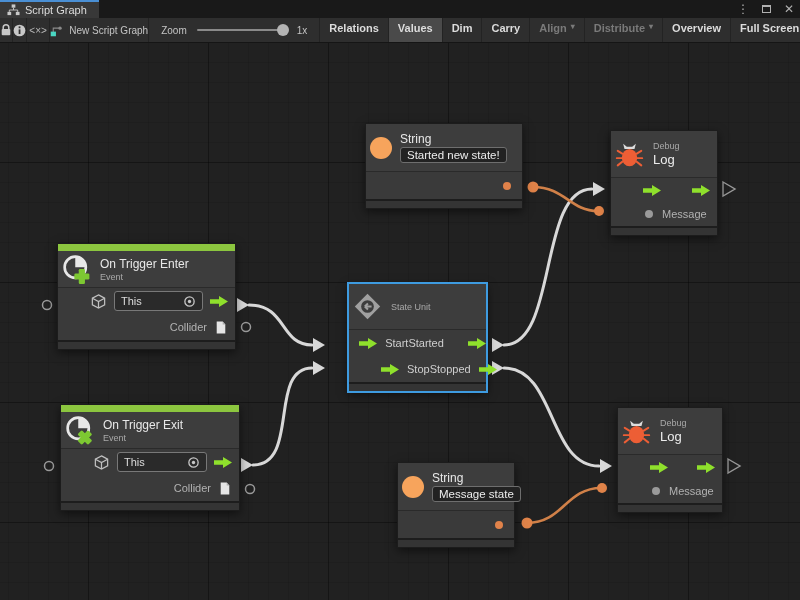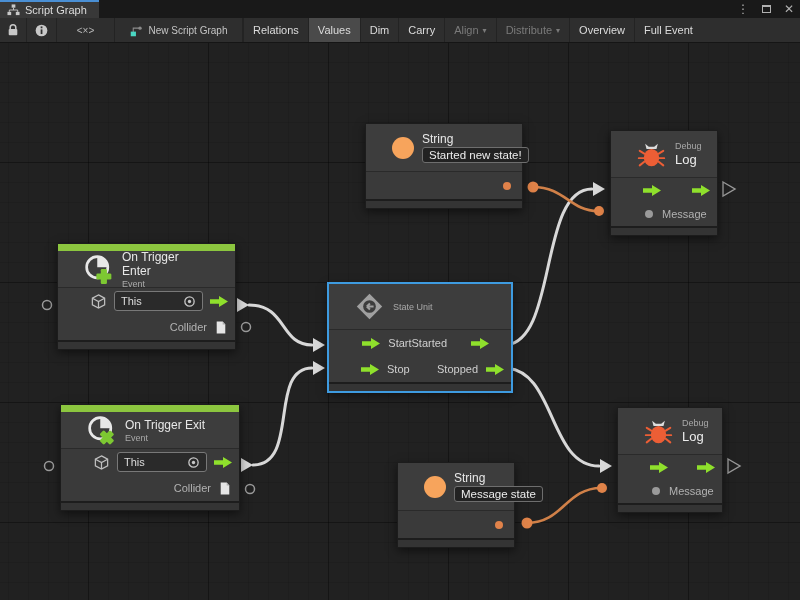--- a/index.html
+++ b/index.html
@@ -11,22 +11,22 @@
   .tabbar { position:relative; height:18px; background:#191919; display:flex; align-items:stretch;text-align:center; }
   .tab { display:flex; align-items:center; gap:5px; padding:0 12px 0 7px; background:#383838;
          border-top:2px solid #4a8fd4; color:#dcdcdc; font-size:11px; }
   .win-controls { position:absolute; right:6px; top:0; height:18px; display:flex; align-items:center; gap:13px; color:#b0b0b0; }
   .win-controls .glyph { font-size:12px; line-height:1; }
   .max-box { width:9px; height:8px; border:1px solid #b0b0b0; border-top-width:2px; display:inline-block; }
 
   
   .toolbar { height:25px; background:#2e2e2e; display:flex; align-items:stretch; border-bottom:1px solid #151515; overflow:hidden; }
   .tb-cell { display:flex; align-items:center; justify-content:center; border-right:1px solid #232323; }
-  .tb-btn { display:flex; align-items:center; gap:4px; padding:11px 9px; font-size:11px; color:#dcdcdc;
-            border-left:1px solid #232323; white-space:nowrap; }
+  .tb-btn { display:flex; gap:4px; padding:4px 9px; font-size:11px; color:#dcdcdc;
+            border-left:1px solid #232323; white-space:nowrap;font-weight:bold; }
   .tb-btn.active { background:#4a4a4a; }
   .tb-btn.disabled { color:#7a7a7a; }
   .tb-label { font-size:10px; color:#c4c4c4; white-space:nowrap; }
   .zoom-track { width:86px; height:2px; background:#8a8a8a; border-radius:1px; position:relative; }
   .zoom-handle { position:absolute; right:-6px; top:-5px; width:12px; height:12px; border-radius:50%; background:#b4b4b4; }
   .caret { font-size:8px; }
 
   
   .canvas { position:relative; width:800px; height:557px; background-color:#212121;
     background-image:
@@ -36,21 +36,21 @@
       linear-gradient(90deg, rgba(0,0,0,0.10) 1px, transparent 1px);
     background-size:120px 120px, 120px 120px, 20px 20px, 20px 20px;
     background-position:0px -1px, 88px 0px, 0px -1px, 8px 0px; }
   .wires { position:absolute; left:0; top:0; width:800px; height:557px; }
 
   
   .node { position:absolute; background:#393939; border:1px solid #1c1c1c;
           box-shadow:0 3px 9px rgba(0,0,0,0.5); color:#e4e4e4; }
   .node.selected { box-shadow:0 0 0 1px #3e9be0, 0 3px 9px rgba(0,0,0,0.55); border-color:#3e9be0; }
   .n-strip { height:7px; background:#8cc63f; }
-  .n-header { background:#3d3d3d; display:flex; align-items:center; gap:8px; padding:4px 26px;
+  .n-header { background:#3d3d3d; display:flex; align-items:center; gap:8px; padding:4px 4px;
               border-bottom:1px solid #2a2a2a; }
   .h-text { display:flex; flex-direction:column; justify-content:center; gap:1px; }
   .n-title { font-size:12px; color:#e8e8e8; }
   .n-kind  { font-size:9px;  color:#a9a9a9; }
   .n-title-big { font-size:13px; color:#ececec; }
   .n-body { position:relative; background:#3a3a3a; }
   .n-footer { height:9px; background:#343434; border-top:2px solid #1d1d1d; }
   .p-row { display:flex; align-items:center; height:26px;margin-left:24px; }
   .p-row.dbg { height:24px; }
   .p-label { font-size:11px; color:#cfcfcf; }
@@ -125,20 +125,27 @@
       <span>
         <svg width="13" height="13" viewBox="0 0 14 14">
           <path d="M3.5 9 V4.5 H10.5" stroke="#8a8a8a" fill="none" stroke-width="1.2"></path>
           <circle cx="10.8" cy="4.5" r="1.8" fill="#8a8a8a"></circle>
           <rect x="0.8" y="8.2" width="5.6" height="5" fill="#4ad6c2"></rect>
         </svg>
       </span>
       <span class="tb-label">New Script Graph</span>
     </div>
 
+    <div style="display:flex; align-items:center; gap:10px; padding:0 12px">
+      <span class="tb-label">Zoom</span>
+      <span class="zoom-track">
+        <span class="zoom-handle"></span>
+      </span>
+      <span class="tb-label" style="margin-left:4px">1x</span>
+    </div>
 
     <div class="tb-btn">
         <span>Relations</span>
       </div>
     <div class="tb-btn active">
         <span>Values</span>
       </div>
     <div class="tb-btn">
         <span>Dim</span>
       </div>
@@ -150,21 +157,21 @@
         <span class="caret">▾</span>
     </div>
     <div class="tb-btn disabled">
       <span>Distribute</span>
         <span class="caret">▾</span>
     </div>
     <div class="tb-btn">
         <span>Overview</span>
       </div>
     <div class="tb-btn" style="min-width:70px">
-        <span>Full Event</span>
+        <span>Full Screen</span>
       </div>
   </div>
 
   <div class="canvas">
 
     <svg class="wires" viewBox="0 43 800 557">
 
       <g fill="none" stroke="#d8d8d8" stroke-width="3" stroke-linecap="round">
         <path d="M249 305 C287 305 280 345 312 345"></path>
         <path d="M253 465 C300 465 268 368 312 368"></path>
@@ -311,35 +318,35 @@
             <svg width="12" height="15" viewBox="0 0 14 16">
                 <path d="M2 1 H9 L12 4.5 V15 H2 Z" fill="#e6e6e6"></path>
                 <path d="M9 1 L9 4.5 H12 Z" fill="#aeaeae"></path>
               </svg>
           </span>
         </div>
       </div>
       <div class="n-footer"></div>
     </div>
 
-    <div class="node selected" style="left:328px; top:240px; width:184px">
+    <div class="node selected" style="left:348px; top:240px; width:139px">
       <div class="n-header" style="height:46px; gap:9px">
         <span>
           <svg width="29" height="29" viewBox="0 0 32 32">
             <path d="M16 2 L30 16 L16 30 L2 16 Z" fill="#a0a0a0"></path>
             <circle cx="16" cy="16" r="7" fill="#3d3d3d"></circle>
             <path d="M20.5 16 H13 M13 16 L16.5 12.7 M13 16 L16.5 19.3" stroke="#a0a0a0" stroke-width="2.2" fill="none"></path>
           </svg>
         </span>
         <div class="h-text">
           <span class="n-kind">State Unit</span>
         </div>
       </div>
       <div class="n-body">
-        <div class="p-row" style="justify-content:flex-end; padding:0 22px 0 8px">
+        <div class="p-row" style="justify-content:center; padding:0 22px 0 8px">
           <span style="display:flex; align-items:center; gap:8px">
             <span class="flow-arrow">
                 <svg width="18" height="11" viewBox="0 0 20 12">
                   <use href="#flow-arrow"></use>
                 </svg>
               </span>
             <span class="p-label">Start</span>
           </span>
           <span style="display:flex; align-items:center; gap:24px">
             <span class="p-label">Started</span>

